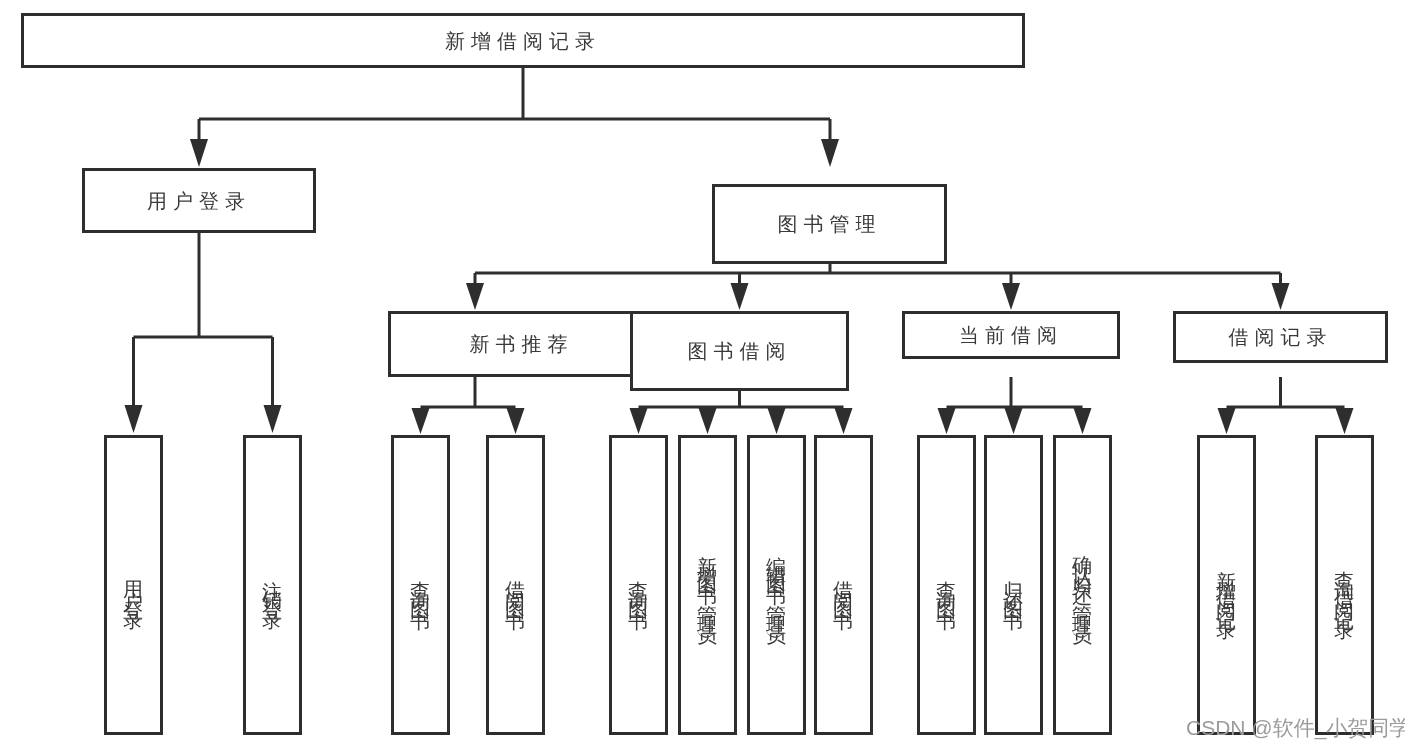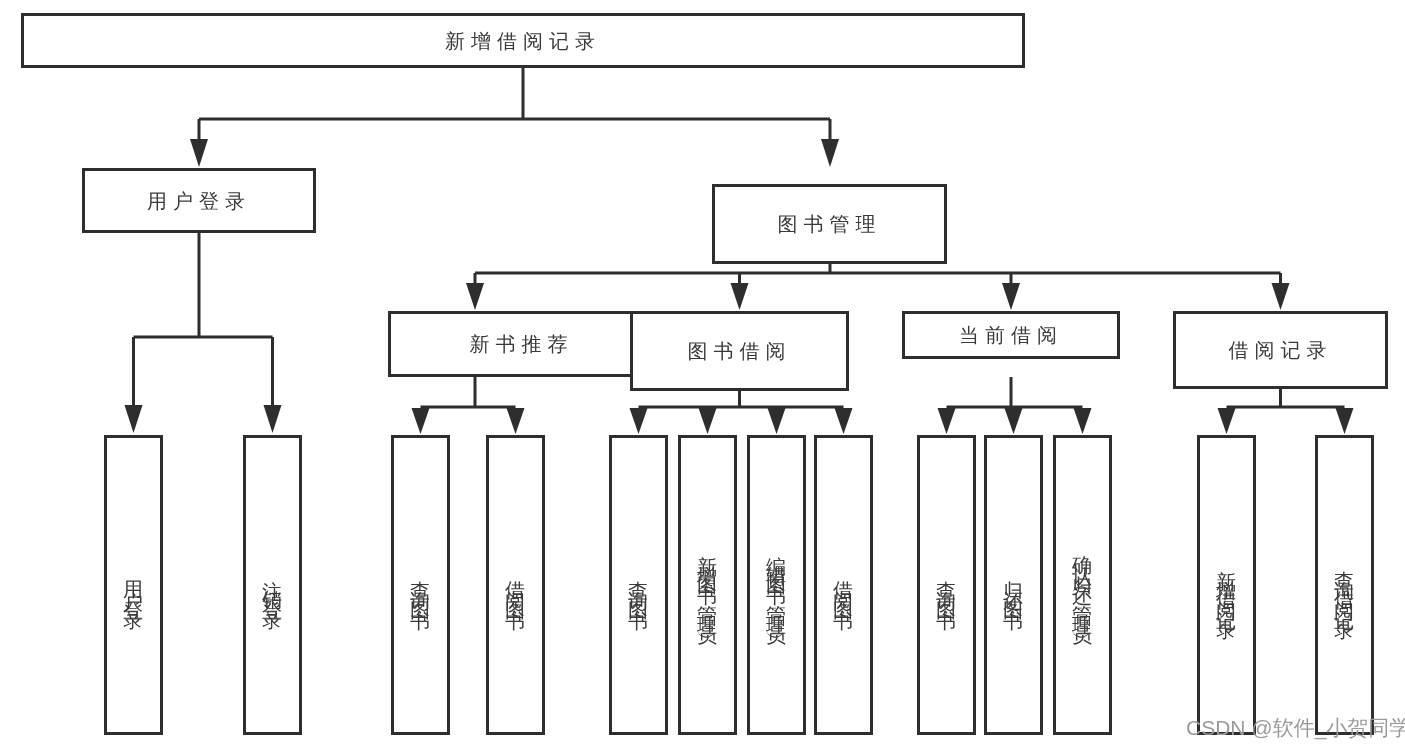--- a/index.html
+++ b/index.html
@@ -20,21 +20,21 @@
   }
   
   .n-root{left:21px;top:13px;width:1004px;height:55px;}
   
   .n-user-login{left:82px;top:168px;width:234px;height:65px;}
   .n-book-mgmt{left:712px;top:184px;width:235px;height:80px;align-items:center;}
   
   .n-new-book{left:361px;top:311px;width:267px;height:66px;margin-left:27px;}
   .n-book-borrow{left:630px;top:311px;width:219px;height:80px;}
   .n-cur-borrow{left:902px;top:311px;width:218px;height:48px;}
-  .n-records{left:1173px;top:311px;width:215px;height:78px;}
+  .n-records{left:1173px;top:311px;width:215px;height:52px;}
   
   .leaf{top:435px;width:59px;height:300px;}
   .n-g1a{left:104px;} .n-g1b{left:243px;}
   .n-g2a{left:391px;} .n-g2b{left:486px;}
   .n-g3a{left:609px;} .n-g3b{left:678px;} .n-g3c{left:747px;} .n-g3d{left:814px;}
   .n-g4a{left:917px;} .n-g4b{left:984px;} .n-g4c{left:1053px;}
   .n-g5a{left:1197px;} .n-g5b{left:1315px;}
   .watermark{
     position:absolute;left:1186px;top:714px;z-index:5;
     font-size:21px;color:#9b9b9b;letter-spacing:0;white-space:nowrap;

